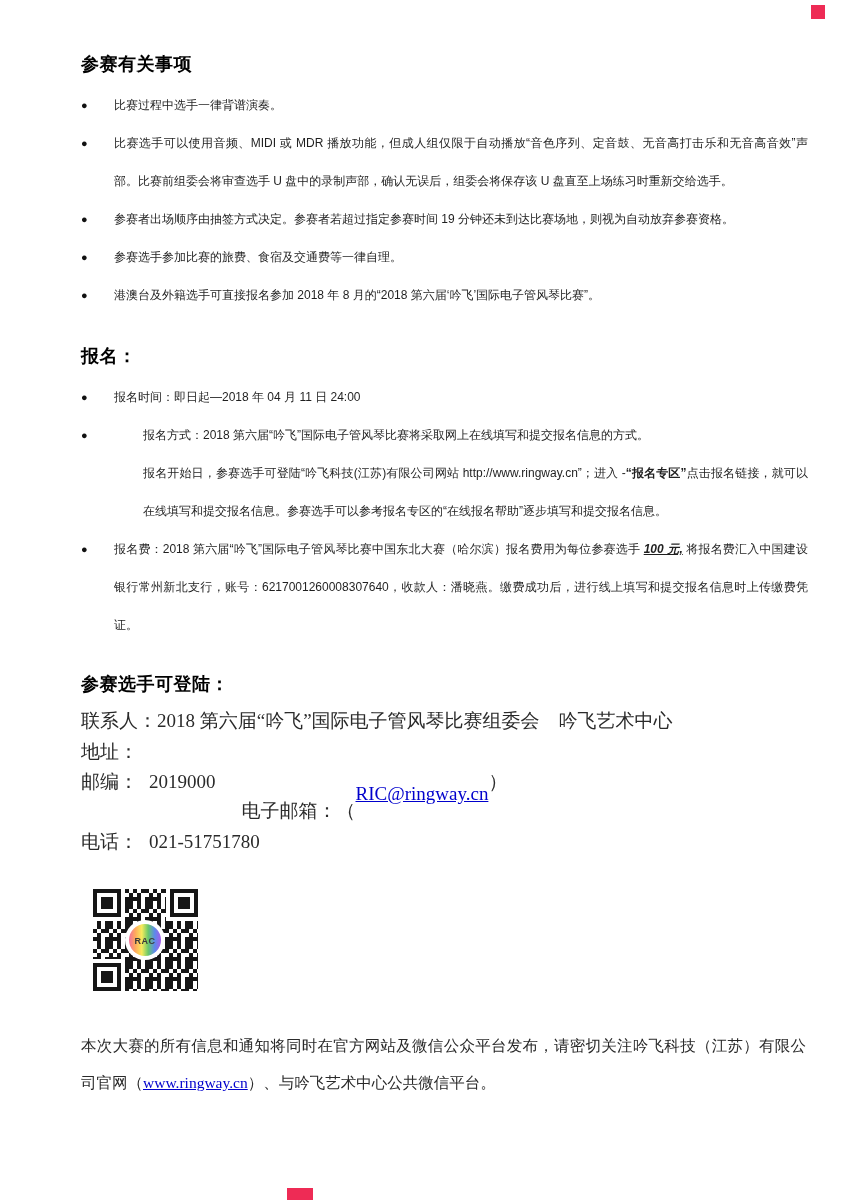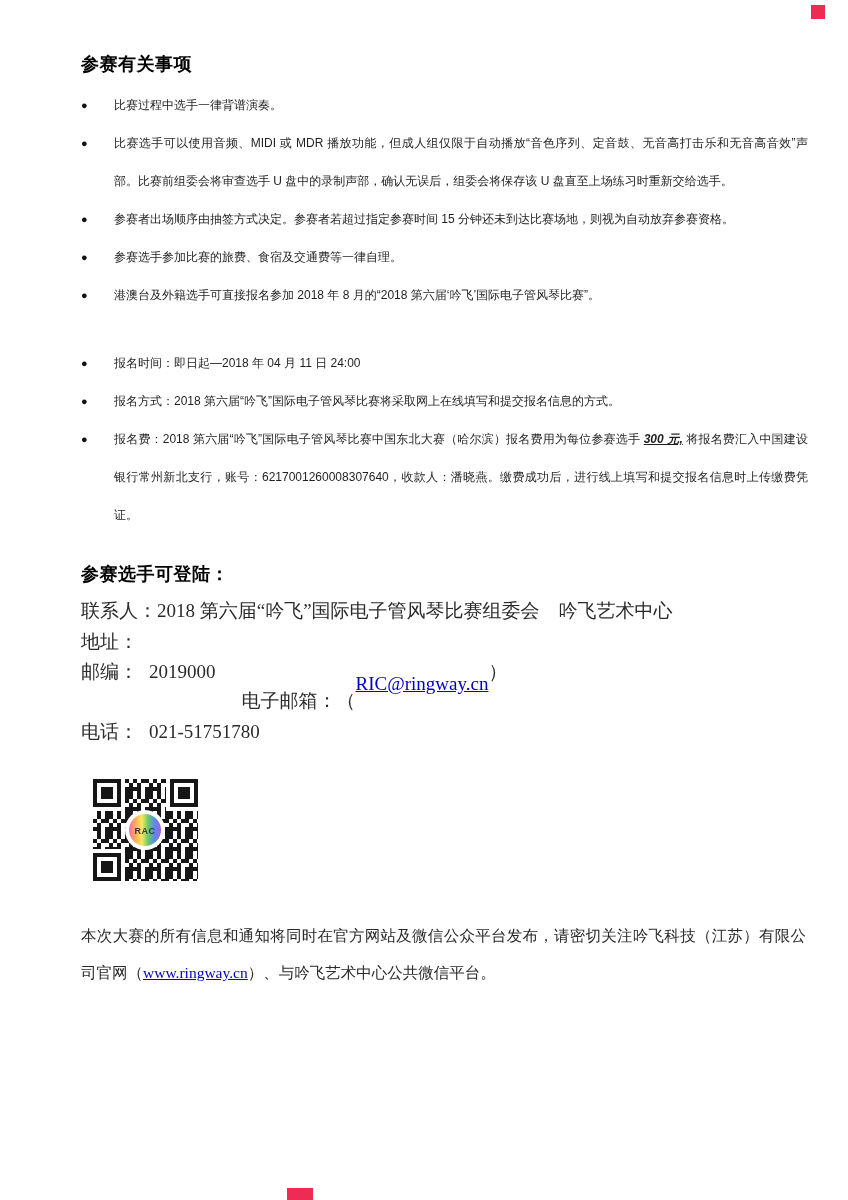--- a/index.html
+++ b/index.html
@@ -32,21 +32,21 @@
   .sec-contact { margin-top: 28px; }
 
   .bullet-item { display: flex; align-items: flex-start; }
   .bullet-glyph {
     flex: none;
     width: 33px;
     font-size: 11px;
     line-height: 38px;
     color: #111111;
   }
-  .bullet-body { flex: 1; }
+  .bullet-body { flex: 1; margin-left: 29px; }
   .bullet-body p, .bullet-item > p {
     flex: 1;
     font-size: 12px;
     line-height: 38px;
     text-align: justify;
     color: #1f1f1f;
   }
   b.inline-bold { font-weight: bold; }
   .fee-amount {
     font-weight: bold;
@@ -93,49 +93,51 @@
     <div class="bullet-item">
       <span class="bullet-glyph">●</span>
       <p>比赛过程中选手一律背谱演奏。</p>
     </div>
     <div class="bullet-item">
       <span class="bullet-glyph">●</span>
       <p>比赛选手可以使用音频、MIDI 或 MDR 播放功能，但成人组仅限于自动播放“音色序列、定音鼓、无音高打击乐和无音高音效”声部。比赛前组委会将审查选手 U 盘中的录制声部，确认无误后，组委会将保存该 U 盘直至上场练习时重新交给选手。</p>
     </div>
     <div class="bullet-item">
       <span class="bullet-glyph">●</span>
-      <p>参赛者出场顺序由抽签方式决定。参赛者若超过指定参赛时间 15 分钟还未到达比赛场地，则视为自动放弃参赛资格。</p>
+      <p>参赛者出场顺序由抽签方式决定。参赛者若超过指定参赛时间 19 分钟还未到达比赛场地，则视为自动放弃参赛资格。</p>
     </div>
     <div class="bullet-item">
       <span class="bullet-glyph">●</span>
       <p>参赛选手参加比赛的旅费、食宿及交通费等一律自理。</p>
     </div>
     <div class="bullet-item">
       <span class="bullet-glyph">●</span>
       <p>港澳台及外籍选手可直接报名参加 2018 年 8 月的“2018 第六届‘吟飞’国际电子管风琴比赛”。</p>
     </div>
   </section>
 
   <section class="sec sec-signup">
+    <h2 class="sec-heading">报名：</h2>
 
     <div class="bullet-item">
       <span class="bullet-glyph">●</span>
       <p>报名时间：即日起—2018 年 04 月 11 日 24:00</p>
     </div>
 
     <div class="bullet-item">
       <span class="bullet-glyph">●</span>
       <div class="bullet-body">
         <p>报名方式：2018 第六届“吟飞”国际电子管风琴比赛将采取网上在线填写和提交报名信息的方式。</p>
-      </div>
-    </div>
-
-    <div class="bullet-item">
-      <span class="bullet-glyph">●</span>
-      <p><span>报名费：2018 第六届“吟飞”国际电子管风琴比赛中国东北大赛（哈尔滨）报名费用为每位参赛选手 </span><span class="fee-amount">300 元,</span><span> 将报名费汇入中国建设银行常州新北支行，账号：6217001260008307640，收款人：潘晓燕。缴费成功后，进行线上填写和提交报名信息时上传缴费凭证。</span></p>
+        <p><span>报名开始日，参赛选手可登陆“吟飞科技(江苏)有限公司网站 http://www.ringway.cn”；进入 -</span><b class="inline-bold">“报名专区”</b><span>点击报名链接，就可以在线填写和提交报名信息。参赛选手可以参考报名专区的“在线报名帮助”逐步填写和提交报名信息。</span></p>
+      </div>
+    </div>
+
+    <div class="bullet-item">
+      <span class="bullet-glyph">●</span>
+      <p><span>报名费：2018 第六届“吟飞”国际电子管风琴比赛中国东北大赛（哈尔滨）报名费用为每位参赛选手 </span><span class="fee-amount">100 元,</span><span> 将报名费汇入中国建设银行常州新北支行，账号：6217001260008307640，收款人：潘晓燕。缴费成功后，进行线上填写和提交报名信息时上传缴费凭证。</span></p>
     </div>
   </section>
 
   <section class="sec sec-contact">
     <h2 class="sec-heading">参赛选手可登陆：</h2>
     <div class="contact-rows">
       <div class="contact-row">
         <span class="contact-label">联系人：</span>
         <span>2018 第六届“吟飞”国际电子管风琴比赛组委会　吟飞艺术中心</span>
       </div>

